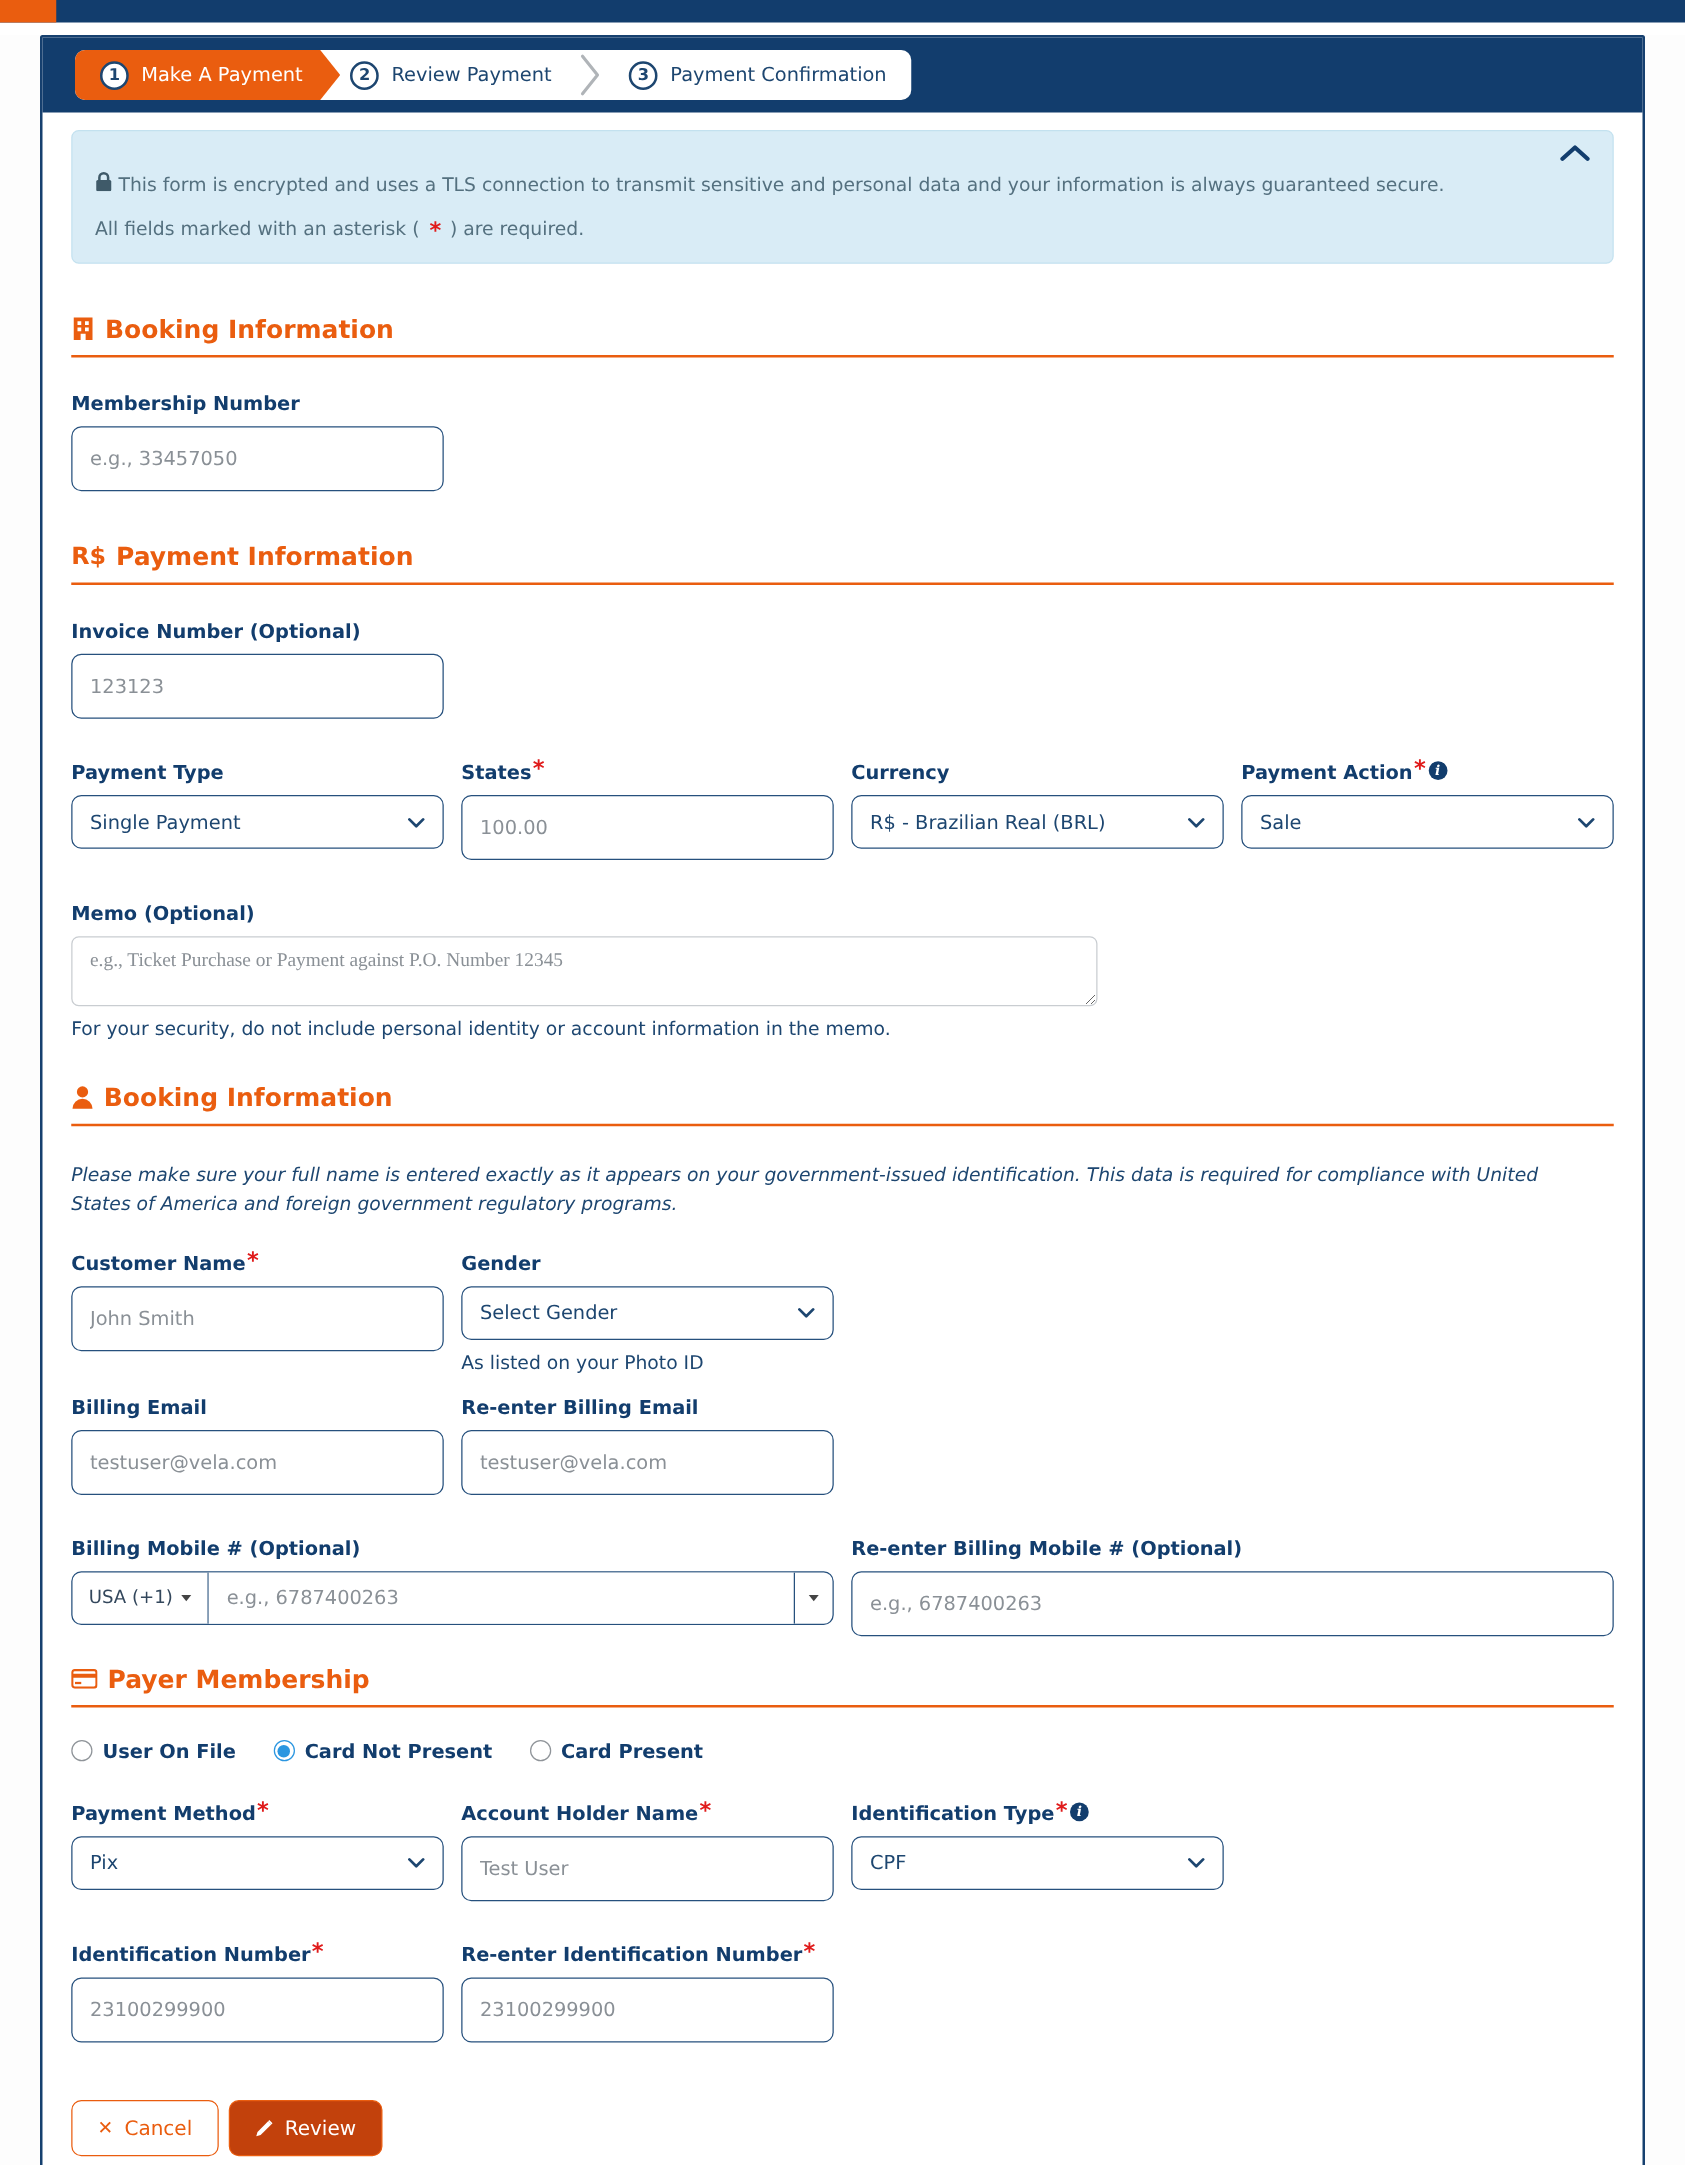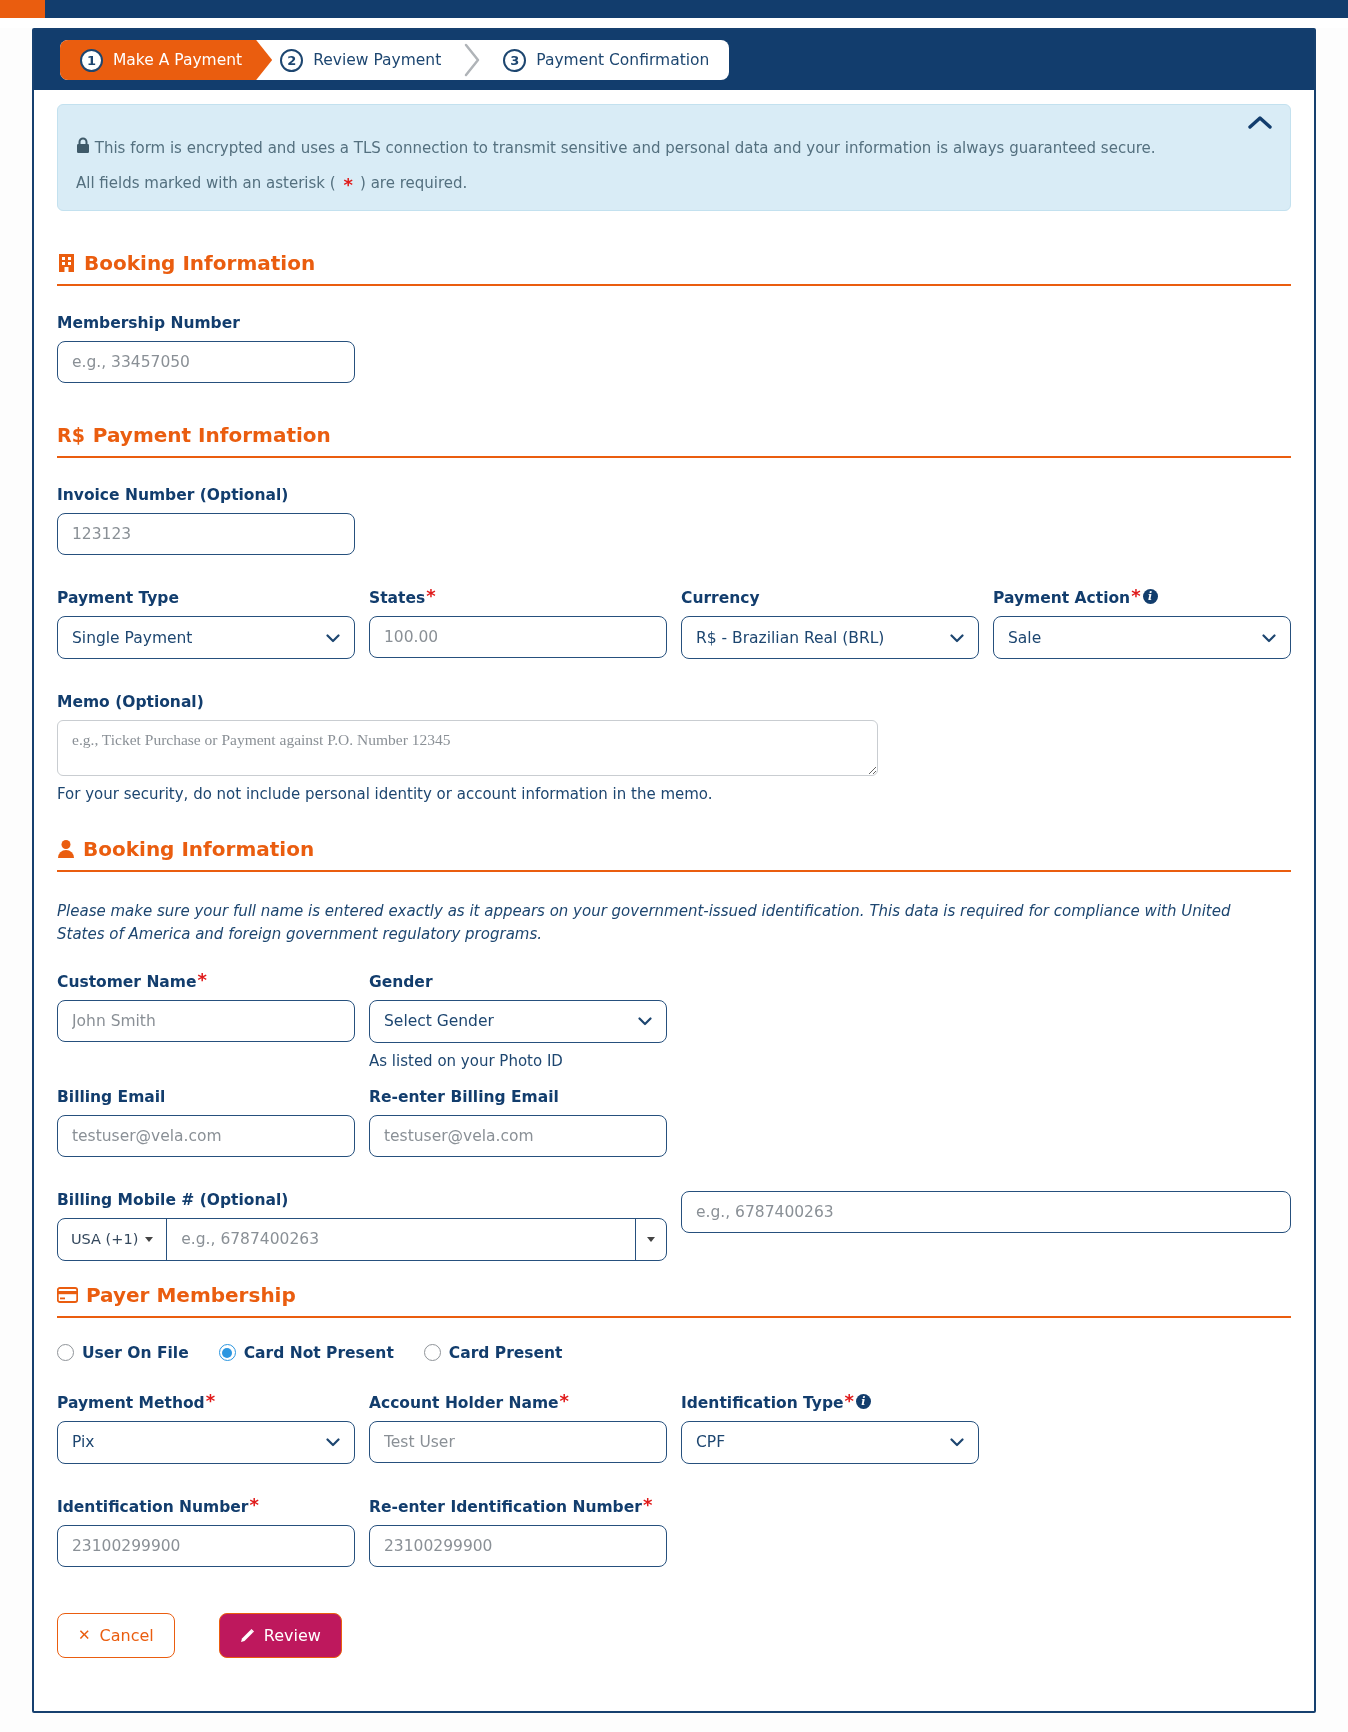--- a/index.html
+++ b/index.html
@@ -42,21 +42,21 @@
   .section-h .sic { display:flex; align-items:center; color:#ea5d0f; font-weight:bold; font-size:19px; }
   .section-wrap { margin-top:6px; }
 
   
   .row { display:grid; grid-template-columns:repeat(4,1fr); column-gap:14px; margin-bottom:34px; }
   .field {}
   .flabel { color:#123d6d; font-size:15.5px; font-weight:bold; margin-bottom:9px; display:flex; align-items:flex-start; }
   .ast { color:#e01b1b; font-weight:bold; font-size:18px; line-height:12px; margin-left:1px; position:relative; top:1px; }
   .info-i { width:15px; height:15px; border-radius:50%; background:#123d6d; color:#fff; font-size:11px; font-weight:bold;
             display:inline-flex; align-items:center; justify-content:center; margin-left:2px; font-family:"DejaVu Serif",serif; font-style:italic; }
-  .tbox { height:42px; width:100%; border:1px solid #26507d; border-radius:8px; background:#fff;
+  .tbox { height:52px; width:100%; border:1px solid #26507d; border-radius:8px; background:#fff;
           font-size:15.5px; padding:0 14px; color:#8a9096; font-family:inherit; outline:none; }
   .tbox::placeholder { color:#8a9096; opacity:1; }
   .selbox { height:43px; border:1px solid #26507d; border-radius:8px; background:#fff; display:flex; align-items:center;
             justify-content:space-between; padding:0 14px; font-size:15.5px; color:#1d4670; cursor:pointer; }
   .chev { flex:none; margin-left:8px; }
   .fnote { color:#1d4670; font-size:15px; margin-top:9px; }
   textarea.memo { width:66.5%; height:56px; border:1px solid #c9cdd1; border-radius:6px; resize:both;
                   font-family:Liberation Serif, serif; font-size:15.5px; color:#8a9096; padding:10px 14px; outline:none; display:block; }
   textarea.memo::placeholder { color:#8a9096; opacity:1; }
   .memo-row { margin-bottom:30px; }
@@ -77,21 +77,21 @@
   .radio { width:17px; height:17px; border-radius:50%; border:1.5px solid #8f9499; background:#fff; flex:none; position:relative; }
   .radio.checked { border-color:#2b96e0; }
   .radio.checked::after { content:""; position:absolute; inset:2.5px; border-radius:50%; background:#2b96e0; }
   .radio-label { color:#123d6d; font-size:15.5px; font-weight:bold; }
 
   
   .btn-row { display:flex; gap:8px; margin-top:46px; }
   .btn { height:45px; border-radius:8px; font-size:16px; font-family:inherit; display:flex; align-items:center;
          justify-content:center; gap:9px; padding:0 20px; cursor:pointer; }
   .btn-outline { background:#fff; border:1px solid #ea5d0f; color:#ea5d0f; }
-  .btn-solid { background:#be185d; border:1px solid #ea5d0f; color:#fff;margin-left:36px; }
+  .btn-solid { background:#c2410c; border:1px solid #ea5d0f; color:#fff; }
   .xgl { font-weight:bold; font-size:15px; }
 </style>
 </head>
 <body>
 
 <div class="topstrip">
   <div class="corner"></div>
 </div>
 <div class="topgap"></div>
 
@@ -276,20 +276,21 @@
               </span>
             <span class="vdiv"></span>
             <input type="text" placeholder="e.g., 6787400263" style="">
             <span class="vdiv"></span>
             <span class="dd">
                 <span class="caret"></span>
               </span>
           </div>
         </div>
         <div class="field" style="grid-column:3 / span 2;">
+          <div class="flabel">Re-enter Billing Mobile # (Optional)</div>
           <input class="tbox" type="text" placeholder="e.g., 6787400263" style="">
         </div>
       </div>
     </div>
 
     <div class="section-wrap">
       <div class="section-h" style="margin-bottom:0;">
         <span class="sic">
           <svg width="21" height="16" viewBox="0 0 21 16">
               <rect x="0.8" y="1" width="19.4" height="14" rx="2" fill="none" stroke="#ea5d0f" stroke-width="1.8"></rect>

